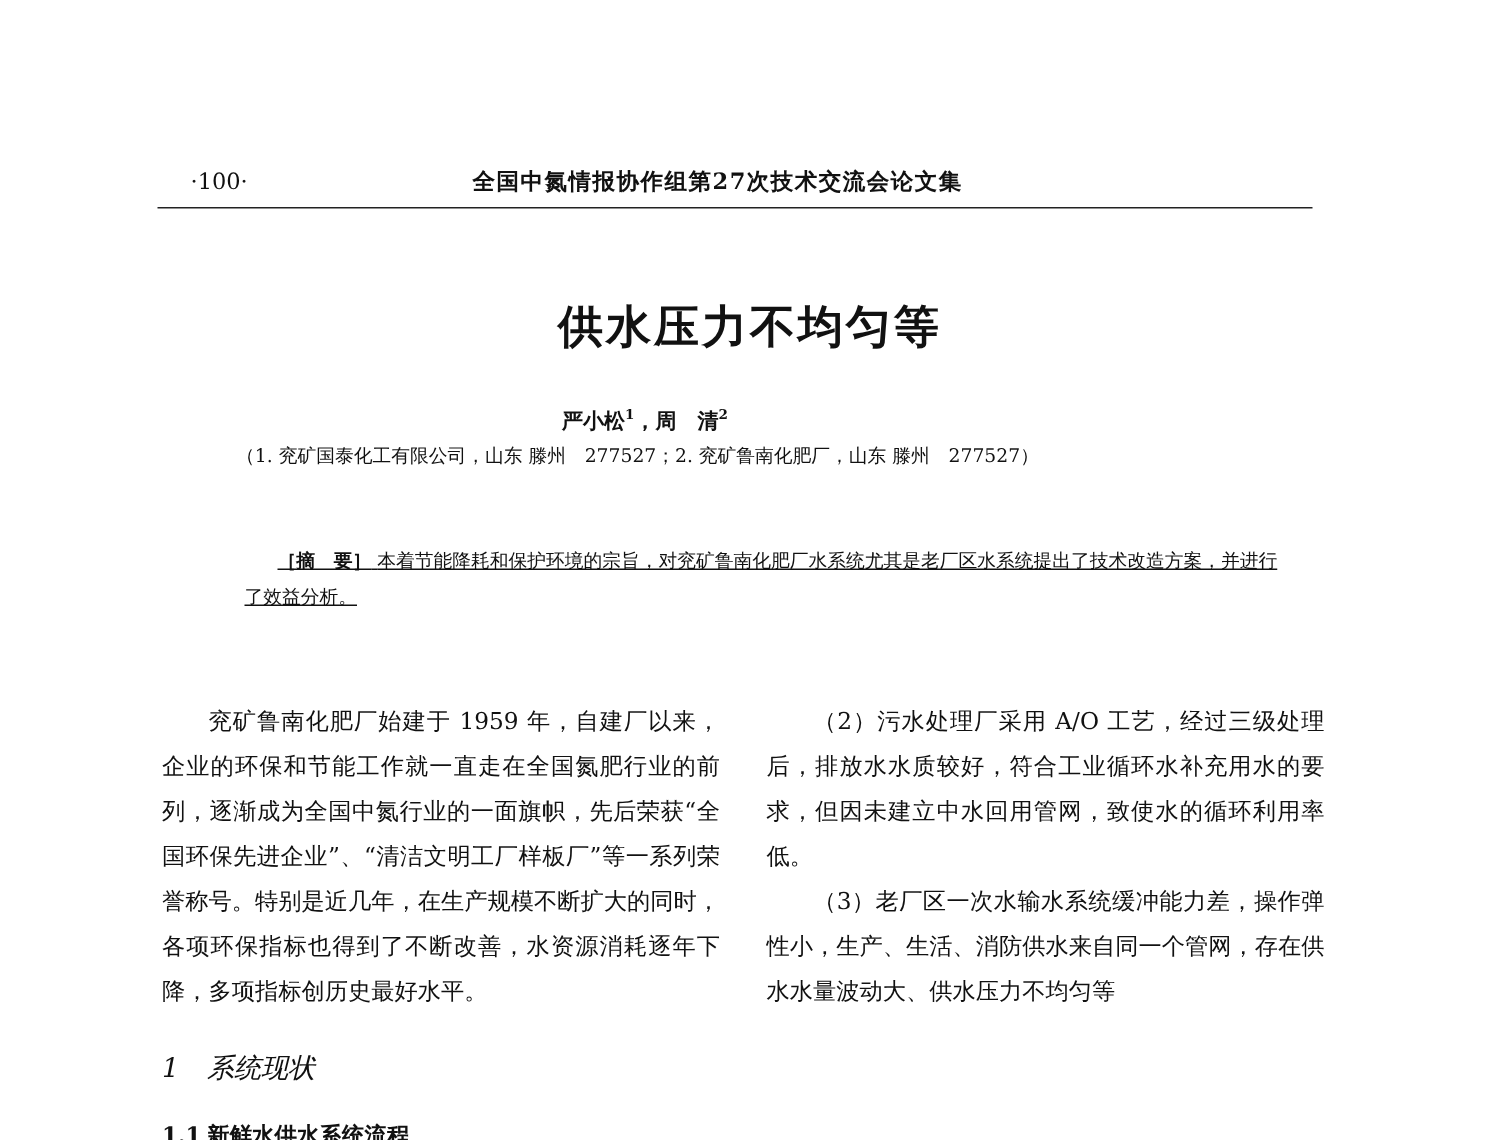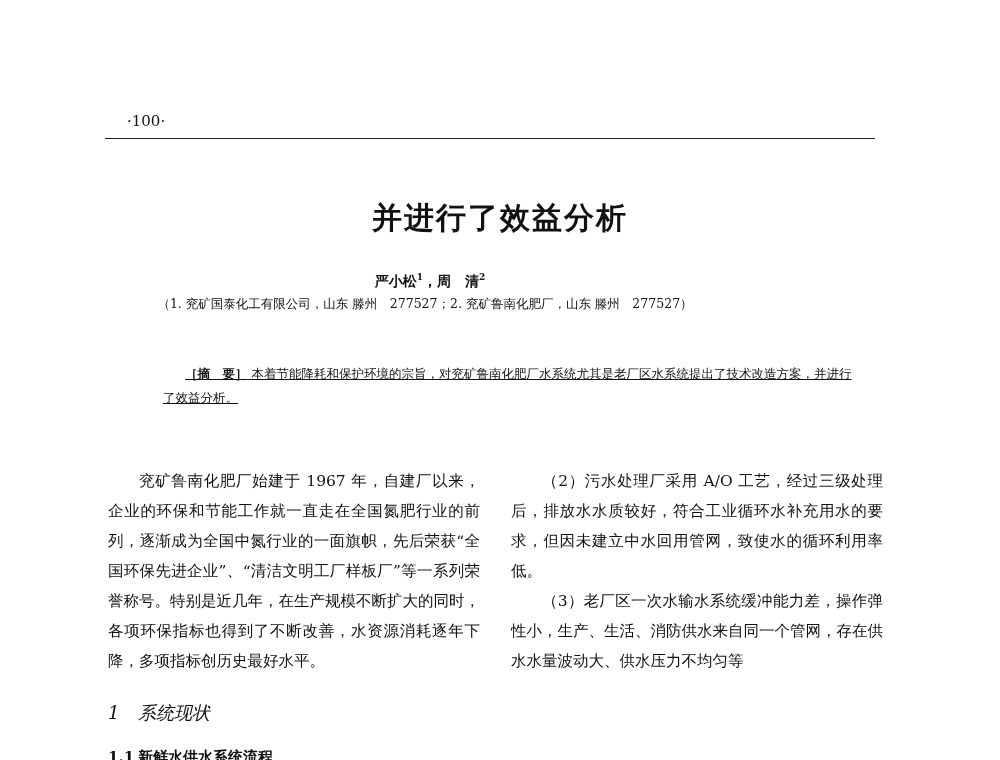--- a/index.html
+++ b/index.html
@@ -24,37 +24,38 @@
   .pi { text-indent: 31px; }
   .h1 { margin-top: 22px !important; font-size: 18px; font-style: italic; }
   .h2 { margin-top: 14px !important; font-size: 15px; font-weight: bold; }
   .h1 .num, .h2 .num { display: inline-block; width: 30px; }
 </style>
 </head>
 <body>
 
 <div class="abs running-header">
   <span class="page-num">·100·</span>
+  <span class="journal">全国中氮情报协作组第27次技术交流会论文集</span>
 </div>
 <div class="abs rule"></div>
 
-<div class="abs title">并进行了效益分析</div>
+<div class="abs title">供水压力不均匀等</div>
 
 <div class="abs authors">
   <span>严小松</span><sup>1</sup><span>，</span><span>周　清</span><sup>2</sup>
 </div>
 
 <div class="abs affil">（1. 兖矿国泰化工有限公司，山东 滕州　277527；2. 兖矿鲁南化肥厂，山东 滕州　277527）</div>
 
 <div class="abs abstract">
   <p class="indent"><b>［摘　要］</b> <span>本着节能降耗和保护环境的宗旨，对兖矿鲁南化肥厂水系统尤其是老厂区水系统提出了技术改造方案，并进行了效益分析。</span></p>
 </div>
 
 <div class="abs col col-left">
-  <p class="pi">兖矿鲁南化肥厂始建于 1967 年，自建厂以来，企业的环保和节能工作就一直走在全国氮肥行业的前列，逐渐成为全国中氮行业的一面旗帜，先后荣获“全国环保先进企业”、“清洁文明工厂样板厂”等一系列荣誉称号。特别是近几年，在生产规模不断扩大的同时，各项环保指标也得到了不断改善，水资源消耗逐年下降，多项指标创历史最好水平。</p>
+  <p class="pi">兖矿鲁南化肥厂始建于 1959 年，自建厂以来，企业的环保和节能工作就一直走在全国氮肥行业的前列，逐渐成为全国中氮行业的一面旗帜，先后荣获“全国环保先进企业”、“清洁文明工厂样板厂”等一系列荣誉称号。特别是近几年，在生产规模不断扩大的同时，各项环保指标也得到了不断改善，水资源消耗逐年下降，多项指标创历史最好水平。</p>
   <p class="h1"><span class="num">1</span><span>系统现状</span></p>
   <p class="h2"><span class="num">1.1</span><span>新鲜水供水系统流程</span></p>
 </div>
 
 <div class="abs col col-right">
   <p class="pi">（2）污水处理厂采用 A/O 工艺，经过三级处理后，排放水水质较好，符合工业循环水补充用水的要求，但因未建立中水回用管网，致使水的循环利用率低。</p>
   <p class="pi">（3）老厂区一次水输水系统缓冲能力差，操作弹性小，生产、生活、消防供水来自同一个管网，存在供水水量波动大、供水压力不均匀等</p>
 </div>
 
 </body></html>

